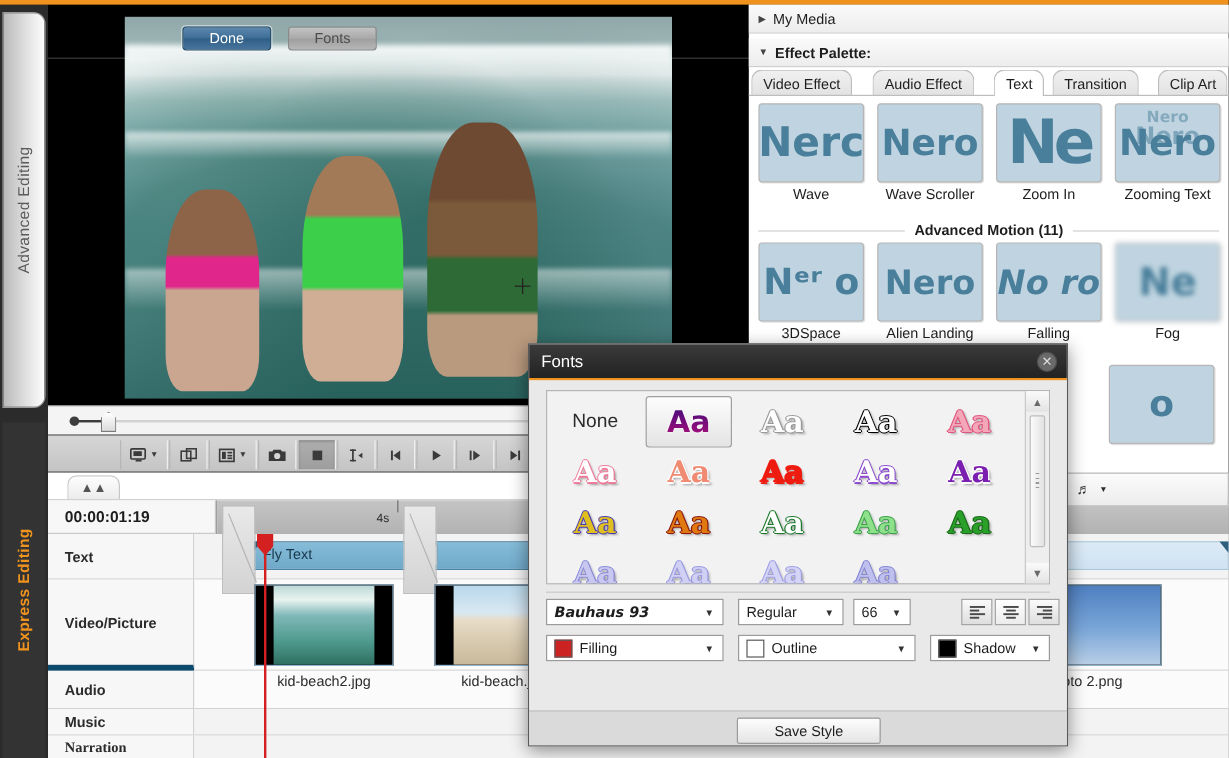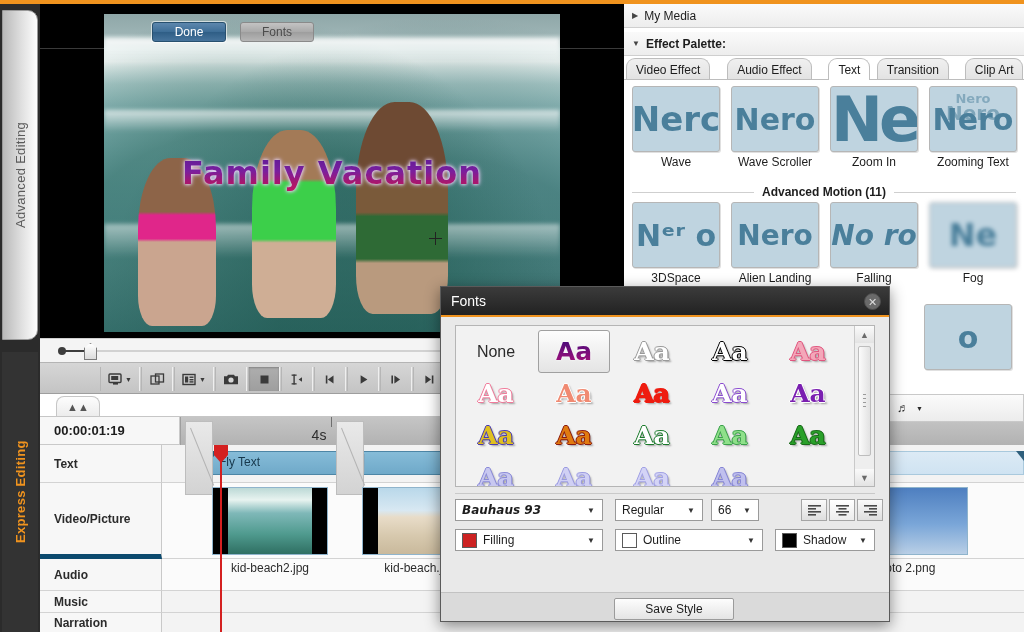--- a/index.html
+++ b/index.html
@@ -126,21 +126,21 @@
     border:1px solid #c6c6c6; border-bottom:none; border-radius:8px 8px 0 0;
     display:flex; align-items:center; justify-content:center; color:#555; font-size:11px; cursor:pointer;
   }
   #tl-body { position:absolute; left:0; top:22px; width:984px; height:216px; border-top:1px solid #c6c6c6; }
   .tl-labelcol { position:absolute; left:0; width:122px; background:#f7f7f7; border-right:1px solid #c9c9c9;
      font-weight:bold; color:#2b2b2b; font-size:12px; display:flex; align-items:center; padding-left:14px; }
   .tl-lane { position:absolute; left:122px; right:0; background:#f3f3f3; border-bottom:1px solid #d3d3d3; }
   #tl-ruler { position:absolute; left:140px; top:0; right:0; height:28px;
     background:linear-gradient(180deg,#c5c5c5,#b2b2b2); border-left:1px solid #9f9f9f; }
   .ruler-tick { position:absolute; top:0; width:1px; height:10px; background:#6f6f6f; }
-  .ruler-lbl { position:absolute; top:10px; font-size:14px; color:#2d2d2d; transform:translateX(-50%);text-align:right; }
+  .ruler-lbl { position:absolute; top:10px; font-size:10px; color:#2d2d2d; transform:translateX(-50%);text-align:right; }
   #timecode { position:absolute; left:0; top:0; width:140px; height:28px;
     background:#f7f7f7; border-right:1px solid #c9c9c9; border-bottom:1px solid #c9c9c9;
     display:flex; align-items:center; padding-left:14px; font-weight:bold; font-size:13px; color:#1d1d1d; }
   #playhead { position:absolute; top:28px; width:2px; height:188px; background:#d42020; z-index:40; }
   #playhead-knob { position:absolute; top:0; left:-6px; width:14px; height:18px; background:#d42020;
     clip-path: polygon(0 0, 100% 0, 100% 55%, 50% 100%, 0 55%); }
 
   .clip-text {
     position:absolute; height:24px; background: linear-gradient(180deg,#86bcd8,#6fa9c9);
     border:1px solid #4d86a6; color:#17384c; font-size:12px; padding:3px 0 0 8px;
@@ -287,21 +287,20 @@
 
   <div id="preview-video">
     <div class="surf" style="top:24px;height:28px;"></div>
     <div class="surf" style="top:96px;height:22px;opacity:.75;"></div>
     <div class="surf" style="top:210px;height:34px;opacity:.55;"></div>
 
     <div class="kid" style="left:34px;bottom:6px;width:78px;height:168px;background:linear-gradient(180deg,#8d6448 0%,#8d6448 32%,#e0268a 34%,#e0268a 48%,#caa58f 50%,#caa58f 100%);"></div>
     <div class="kid" style="left:148px;bottom:14px;width:84px;height:188px;background:linear-gradient(180deg,#a37a57 0%,#a37a57 26%,#3ccf4a 28%,#3ccf4a 58%,#cfae95 60%,#cfae95 100%);"></div>
     <div class="kid" style="left:252px;bottom:18px;width:92px;height:212px;background:linear-gradient(180deg,#6e4a33 0%,#6e4a33 30%,#7a5a3a 32%,#7a5a3a 52%,#2e6a35 54%,#2e6a35 74%,#b99a7e 76%,#b99a7e 100%);"></div>
 
-    <div id="preview-title">Family Vacation</div>
     <div id="title-crosshair"></div>
   </div>
 
   <div class="pv-btn" id="btn-done">
     <span>Done</span>
   </div>
   <div class="pv-btn" id="btn-fonts">
     <span>Fonts</span>
   </div>
 </div>
@@ -429,21 +428,21 @@
     <div class="tl-labelcol" style="top:142px;height:32px;border-bottom:1px solid #d3d3d3;">
       <span>Audio</span>
     </div>
     <div class="tl-lane" style="top:142px;height:32px;background:#fbfbfb;"></div>
 
     <div class="tl-labelcol" style="top:174px;height:22px;border-bottom:1px solid #d3d3d3;">
       <span>Music</span>
     </div>
     <div class="tl-lane" style="top:174px;height:22px;"></div>
 
-    <div class="tl-labelcol" style="top:196px;height:20px;">
+    <div class="tl-labelcol" style="top:196px;height:20px;font-family:Liberation Serif, serif;">
       <span>Narration</span>
     </div>
     <div class="tl-lane" style="top:196px;height:20px;"></div>
 
     <div class="clip-text" style="left:170px;top:34px;width:296px;">
       <span>Fly Text</span>
       <div id="text-keyframe" style="left:126px;">◆▶◀</div>
     </div>
 
     <div class="trans-box" style="left:145px;"></div>
@@ -519,21 +518,21 @@
         </div>
         <div class="fx-label">Wave</div>
       </div>
       <div class="fx-cell" style="left: 107px; top: 82px;">
         <div class="fx-thumb" style="font-size: 30px;">
           <span>Nero</span>
         </div>
         <div class="fx-label">Wave Scroller</div>
       </div>
       <div class="fx-cell" style="left: 206px; top: 82px;">
-        <div class="fx-thumb" style="font-size: 62px; letter-spacing: -4px;">
+        <div class="fx-thumb" style="font-size: 51px; letter-spacing: -4px;">
           <span>Ne</span>
         </div>
         <div class="fx-label">Zoom In</div>
       </div>
       <div class="fx-cell" style="left: 305px; top: 82px;">
         <div class="fx-thumb" style="font-size: 30px;">
           <span>Nero</span>
           <span style="position: absolute; top: 4px; left: 50%; transform: translateX(-50%); font-size: 13px; opacity: 0.5;">Nero</span>
           <span style="position: absolute; top: 14px; left: 50%; transform: translateX(-50%); font-size: 20px; opacity: 0.55;">Nero</span>
         </div>

